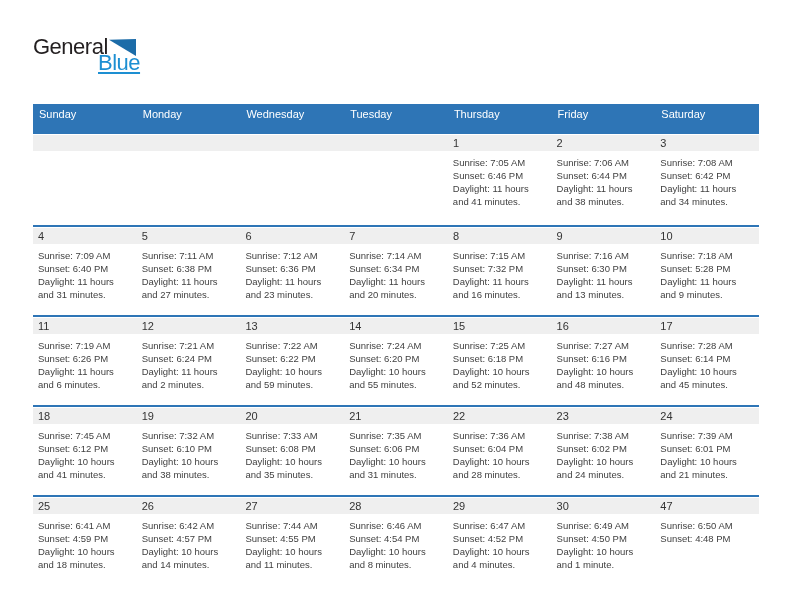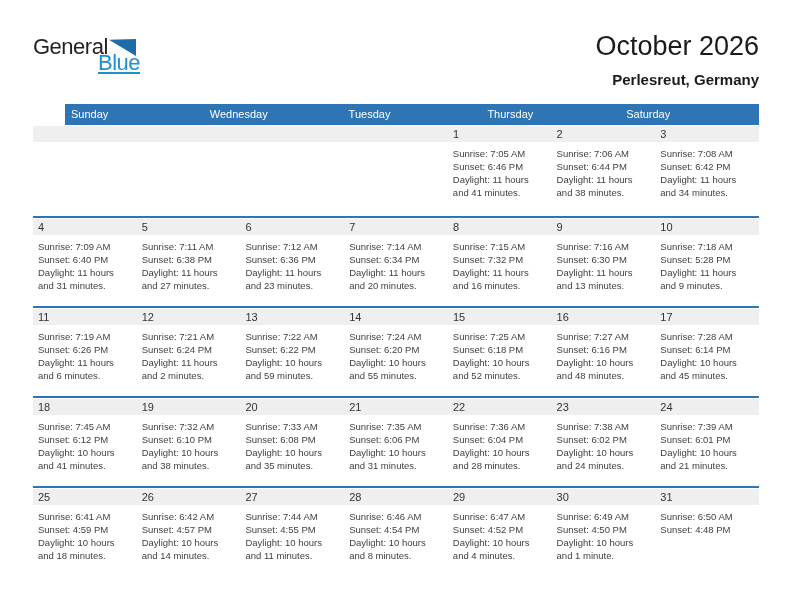--- a/index.html
+++ b/index.html
@@ -27,23 +27,22 @@
   }
 
   
   .title-block { position: absolute; right: 33px; top: 30px; text-align: right; }
   .month-title { font-size: 27px; font-weight: 400; color: #1a1a1a; line-height: 32px; }
   .location { font-size: 15px; font-weight: 700; color: #1a1a1a; margin-top: 9px; }
 
   
   .calendar { position: absolute; left: 33px; top: 104px; width: 726px; }
   .weekday-row {
-    display: flex; height: 21px;
+    display: flex; height: 30px;
     background: var(--header-bg, #2e75b6);
-    margin-left: 32px;
   }
   .weekday-cell {
     flex: 1 1 0; color: #ffffff; font-size: 11px;
     line-height: 21px; padding-left: 6px;
     white-space: nowrap; overflow: hidden;
   }
   .week-row { height: 90px; }
   .week-row.bordered { border-top: 2px solid var(--separator, #2e75b6); height: 90px; }
   .num-strip { display: flex; height: 16px; background: var(--stripe, #efefef); margin-top: 1px; }
   .num-cell {
@@ -66,31 +65,29 @@
   <div class="logo">
     <div class="logo-line1">
       <span class="logo-general">General</span>
       <svg class="logo-triangle" viewBox="0 0 100 100" preserveAspectRatio="none">
         <polygon points="0,4 100,0 100,100" fill="#1c6ca8" id="logo-tri-poly"></polygon>
       </svg>
     </div>
     <div class="logo-blue">Blue</div>
   </div>
 
-  <div class="title-block">
-    <div class="month-title">October 2026</div>
-    <div class="location">Perlesreut, Germany</div>
-  </div>
 
   <div class="calendar">
     <div class="weekday-row" id="weekday-row">
         <div class="weekday-cell">Sunday</div>
+        <div class="weekday-cell">Monday</div>
         <div class="weekday-cell">Wednesday</div>
         <div class="weekday-cell">Tuesday</div>
         <div class="weekday-cell">Thursday</div>
+        <div class="weekday-cell">Friday</div>
         <div class="weekday-cell">Saturday</div>
       </div>
     <div id="weeks">
         <div class="week-row">
           <div class="num-strip">
             <div class="num-cell"></div>
             <div class="num-cell"></div>
             <div class="num-cell"></div>
             <div class="num-cell"></div>
             <div class="num-cell">1</div>
@@ -288,21 +285,21 @@
           </div>
         </div>
         <div class="week-row bordered">
           <div class="num-strip">
             <div class="num-cell">25</div>
             <div class="num-cell">26</div>
             <div class="num-cell">27</div>
             <div class="num-cell">28</div>
             <div class="num-cell">29</div>
             <div class="num-cell">30</div>
-            <div class="num-cell">31</div>
+            <div class="num-cell">47</div>
           </div>
           <div class="body-row">
             <div class="body-cell">
               <div class="cell-line">Sunrise: 6:41 AM</div>
               <div class="cell-line">Sunset: 4:59 PM</div>
               <div class="cell-line daylight">Daylight: 10 hours
 and 18 minutes.</div>
             </div>
             <div class="body-cell">
               <div class="cell-line">Sunrise: 6:42 AM</div>

